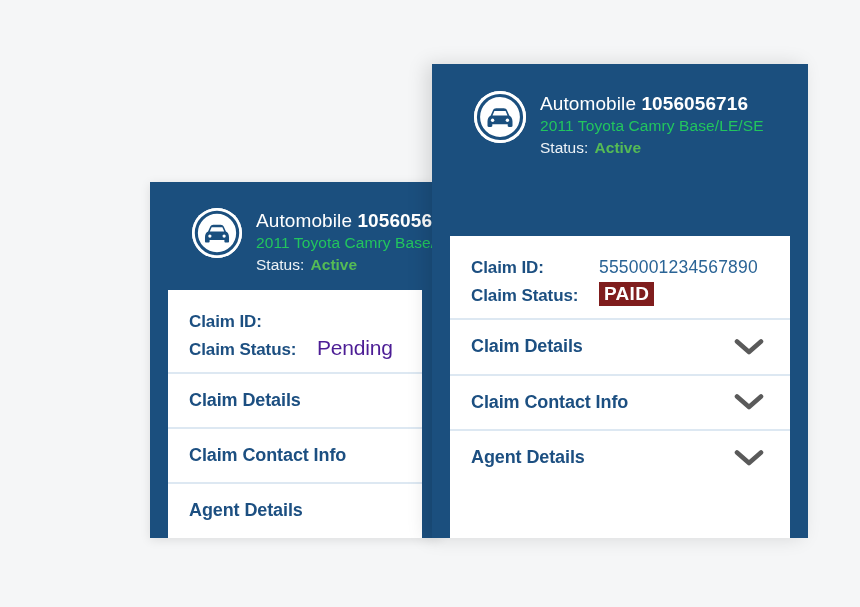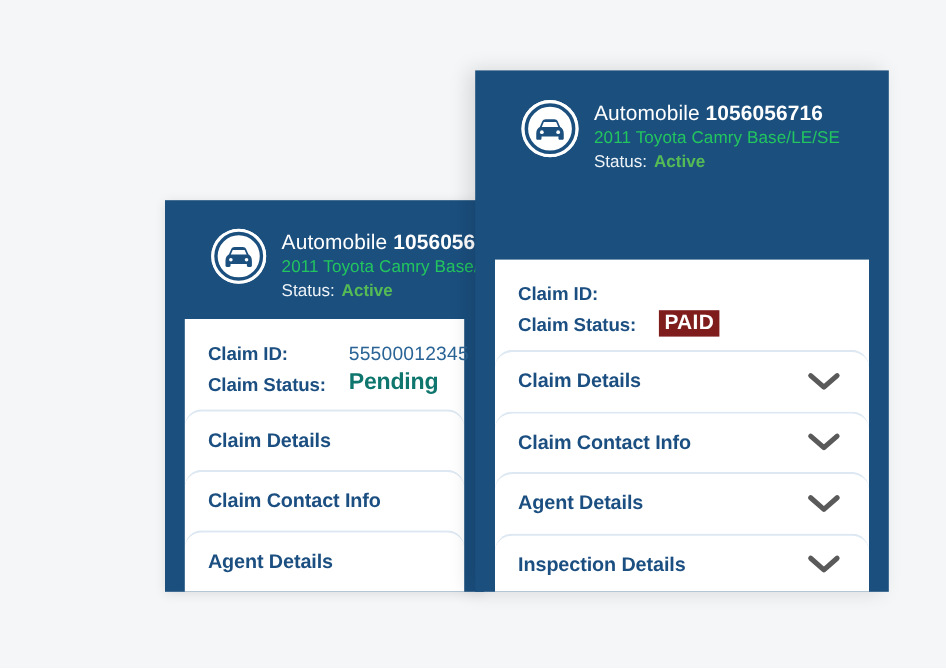--- a/index.html
+++ b/index.html
@@ -145,36 +145,35 @@
     display: inline-block;
     background: #7f1d1d;
     color: #ffffff;
     font-size: 19px;
     font-weight: 700;
     padding: 0 5px;
     line-height: 24px;
     letter-spacing: 0.3px;
   }
   .status-pending {
-    color: #0f766e;
+    color: #4c1d95;
     font-size: 21px;
-    font-weight: 700;
+    font-weight: 400;
     letter-spacing: -0.2px;
   }
 
   
   .accordion { }
   .accordion-row {
     display: flex;
     align-items: center;
     justify-content: space-between;
     border-top: 2px solid #dde8f2;
     padding: 0 26px 0 21px;
     box-sizing: border-box;
-    border-radius: 16px;
   }
   .card-front .accordion-row { height: 55.5px; }
   .card-back  .accordion-row { height: 55px; }
 
   .accordion-label {
     font-size: 18px;
     font-weight: 700;
     color: #1c4f81;
     letter-spacing: -0.1px;
     white-space: nowrap;
@@ -215,21 +214,20 @@
           <span>Status:</span>
           <span class="veh-status-value">Active</span>
         </div>
       </div>
     </div>
 
     <div class="panel">
       <div class="claim-summary">
         <div class="summary-row">
           <span class="summary-label">Claim ID:</span>
-          <span class="summary-value">55500012345</span>
         </div>
         <div class="summary-row">
           <span class="summary-label">Claim Status:</span>
           <span class="status-pending">Pending</span>
         </div>
       </div>
 
       <div class="accordion">
         <div class="accordion-row">
           <span class="accordion-label">Claim Details</span>
@@ -267,20 +265,21 @@
           <span>Status:</span>
           <span class="veh-status-value">Active</span>
         </div>
       </div>
     </div>
 
     <div class="panel">
       <div class="claim-summary">
         <div class="summary-row">
           <span class="summary-label">Claim ID:</span>
+          <span class="summary-value">5550001234567890</span>
         </div>
         <div class="summary-row">
           <span class="summary-label">Claim Status:</span>
           <span class="status-paid">PAID</span>
         </div>
       </div>
 
       <div class="accordion">
         <div class="accordion-row">
           <span class="accordion-label">Claim Details</span>
@@ -299,26 +298,18 @@
           </span>
         </div>
         <div class="accordion-row">
           <span class="accordion-label">Agent Details</span>
           <span class="chevron-down">
             <svg width="30" height="18" viewBox="0 0 30 18" aria-hidden="true">
               <path d="M3 3.5 L15 14 L27 3.5" fill="none" stroke="currentColor" stroke-width="4.6" stroke-linecap="round" stroke-linejoin="round"></path>
             </svg>
           </span>
         </div>
-        <div class="accordion-row">
-          <span class="accordion-label">Inspection Details</span>
-          <span class="chevron-down">
-            <svg width="30" height="18" viewBox="0 0 30 18" aria-hidden="true">
-              <path d="M3 3.5 L15 14 L27 3.5" fill="none" stroke="currentColor" stroke-width="4.6" stroke-linecap="round" stroke-linejoin="round"></path>
-            </svg>
-          </span>
-        </div>
 
       </div>
     </div>
   </div>
 
 </div>
 
 </body></html>

